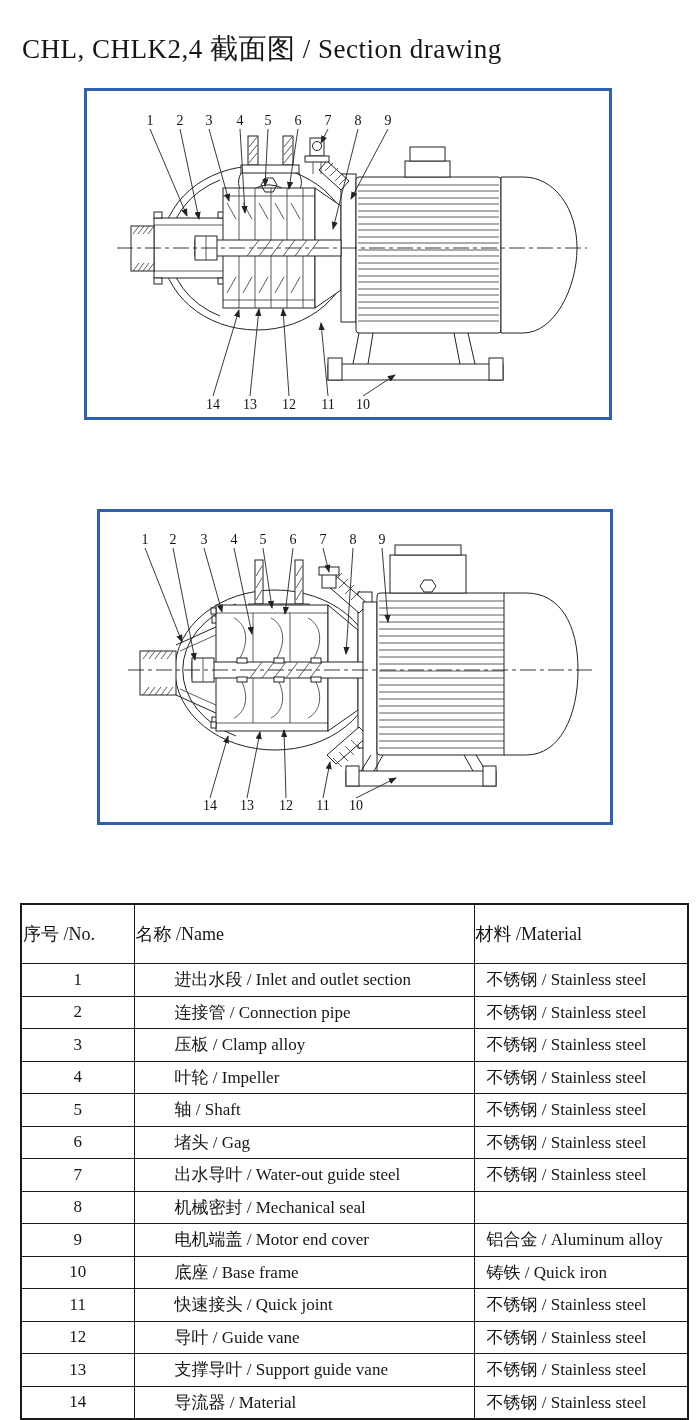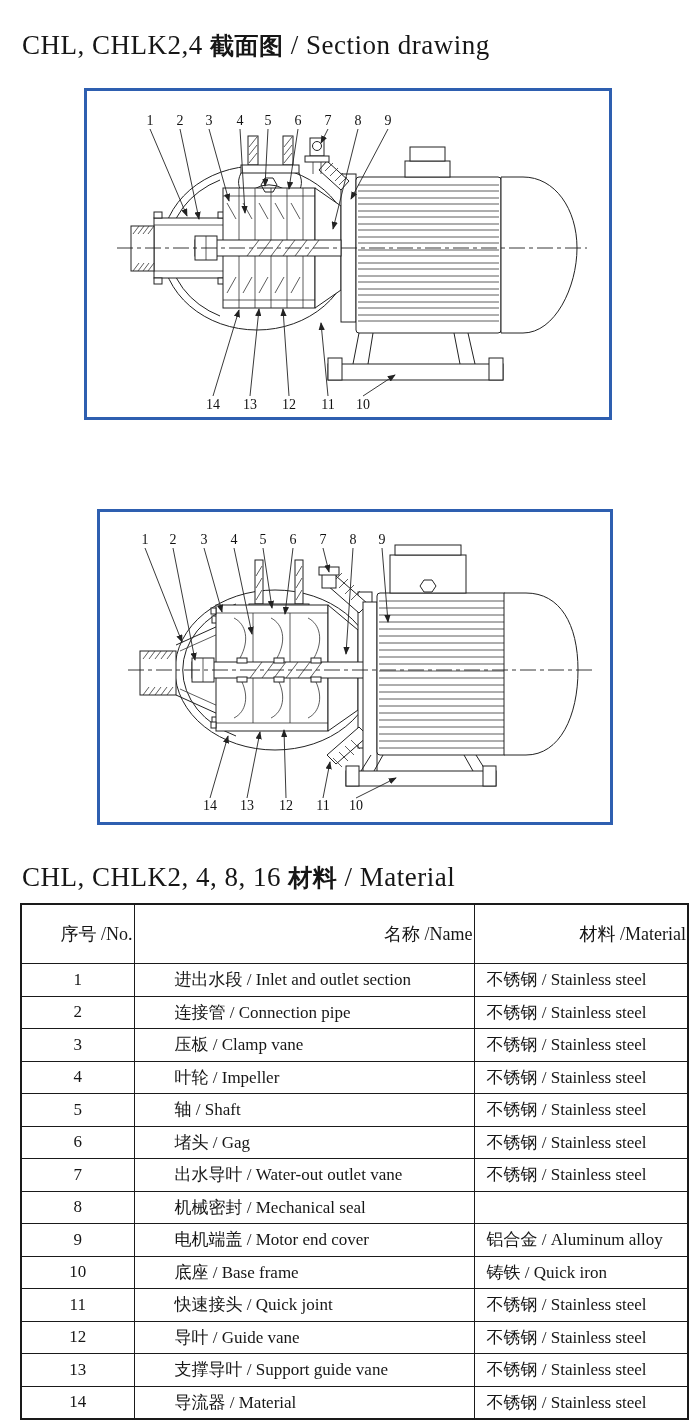--- a/index.html
+++ b/index.html
@@ -1,36 +1,36 @@
 <!DOCTYPE html>
 <html><head>
 <meta charset="utf-8">
 <style>
   html,body{margin:0;padding:0;background:#fff;}
   .page{
     position:relative;width:700px;height:1420px;background:#fff;overflow:hidden;
     font-family:"Liberation Serif","DejaVu Serif",serif;color:#111;
   }
   .section-title{position:absolute;left:22px;white-space:nowrap;font-size:27px;color:#161616;letter-spacing:.5px;}
-  .section-title .cn{font-weight:bold;font-size:24px;margin-top:48px;}
+  .section-title .cn{font-weight:normal;font-size:28px;margin-top:48px;}
   .draw-box{position:absolute;background:#fff;border:3px solid #2e5fb0;box-sizing:border-box;}
   .draw-box svg{display:block;}
   svg .ln{stroke:#222;stroke-width:1;fill:none;}
   svg .wh{stroke:#222;stroke-width:1;fill:#fff;}
   svg .thin{stroke:#333;stroke-width:.8;fill:none;}
   svg .leader{stroke:#222;stroke-width:.9;fill:none;}
   svg .cl{stroke:#222;stroke-width:.9;fill:none;stroke-dasharray:16 4 4 4;}
   svg text.plabel{font-family:"Liberation Serif","DejaVu Serif",serif;font-size:14px;fill:#111;text-anchor:middle;}
   table.material-table{
     position:absolute;left:20px;top:903px;width:667px;
     border-collapse:collapse;table-layout:fixed;font-size:17px;color:#161616;
     border:2px solid #1a1a1a;
   }
   table.material-table th,table.material-table td{border:1.4px solid #1a1a1a;vertical-align:middle;}
-  table.material-table th{height:56px;font-weight:normal;font-size:18px;text-align:right;}
+  table.material-table th{height:56px;font-weight:normal;font-size:18px;text-align:left;}
   table.material-table td{height:29.5px;}
   td.c-no{text-align:center;}
   td.c-name{padding-left:40px;}
   td.c-mat{padding-left:12px;}
 </style>
 </head>
 <body>
 
 <div class="page">
 
@@ -281,25 +281,20 @@
         <text class="plabel" x="147" y="298">13</text>
         <text class="plabel" x="186" y="298">12</text>
         <text class="plabel" x="223" y="298">11</text>
         <text class="plabel" x="256" y="298">10</text>
       </g>
 
       <path class="cl" d="M28 158 H495"></path>
     </svg>
   </div>
 
-  <div class="section-title" style="top:862px;">
-    <span>CHL, CHLK2, 4, 8, 16</span>
-    <span class="cn">材料</span>
-    <span>/ Material</span>
-  </div>
 
   <table class="material-table">
     <colgroup>
         <col style="width:113px">
         <col style="width:340px">
         <col style="width:214px">
       </colgroup>
     <thead>
       <tr>
         <th>序号 /No.</th>
@@ -313,41 +308,41 @@
           <td class="c-name">进出水段 / Inlet and outlet section</td>
           <td class="c-mat">不锈钢 / Stainless steel</td>
         </tr>
       <tr>
           <td class="c-no">2</td>
           <td class="c-name">连接管 / Connection pipe</td>
           <td class="c-mat">不锈钢 / Stainless steel</td>
         </tr>
       <tr>
           <td class="c-no">3</td>
-          <td class="c-name">压板 / Clamp vane</td>
+          <td class="c-name">压板 / Clamp alloy</td>
           <td class="c-mat">不锈钢 / Stainless steel</td>
         </tr>
       <tr>
           <td class="c-no">4</td>
           <td class="c-name">叶轮 / Impeller</td>
           <td class="c-mat">不锈钢 / Stainless steel</td>
         </tr>
       <tr>
           <td class="c-no">5</td>
           <td class="c-name">轴 / Shaft</td>
           <td class="c-mat">不锈钢 / Stainless steel</td>
         </tr>
       <tr>
           <td class="c-no">6</td>
           <td class="c-name">堵头 / Gag</td>
           <td class="c-mat">不锈钢 / Stainless steel</td>
         </tr>
       <tr>
           <td class="c-no">7</td>
-          <td class="c-name">出水导叶 / Water-out outlet vane</td>
+          <td class="c-name">出水导叶 / Water-out guide steel</td>
           <td class="c-mat">不锈钢 / Stainless steel</td>
         </tr>
       <tr>
           <td class="c-no">8</td>
           <td class="c-name">机械密封 / Mechanical seal</td>
           <td class="c-mat"></td>
         </tr>
       <tr>
           <td class="c-no">9</td>
           <td class="c-name">电机端盖 / Motor end cover</td>

